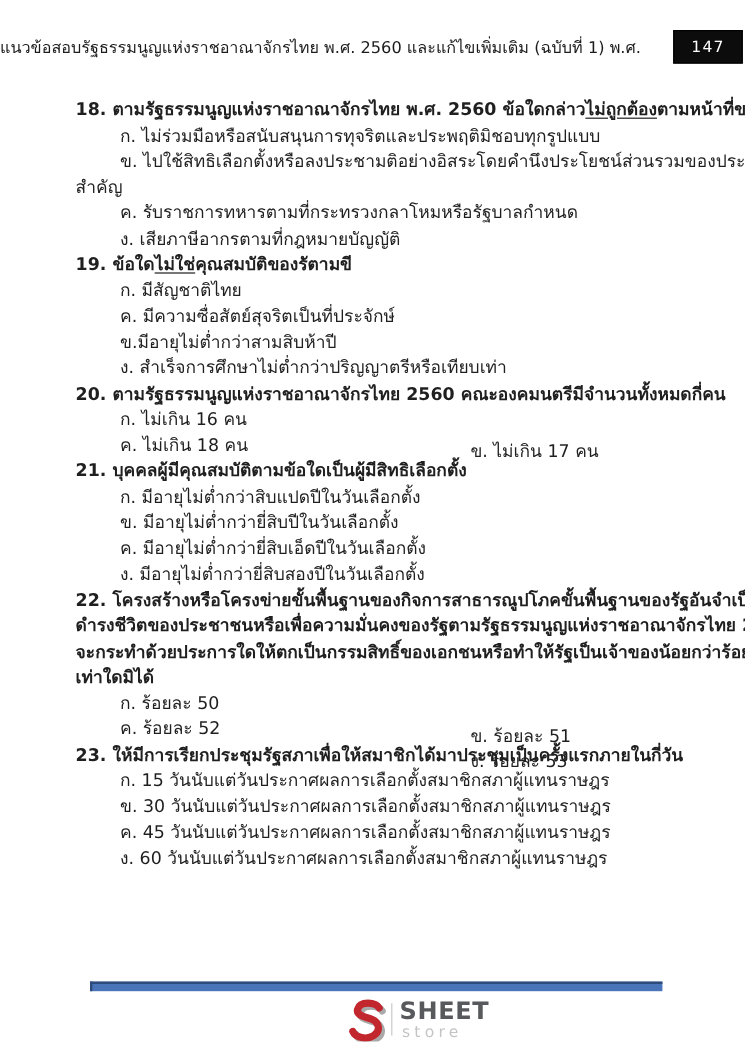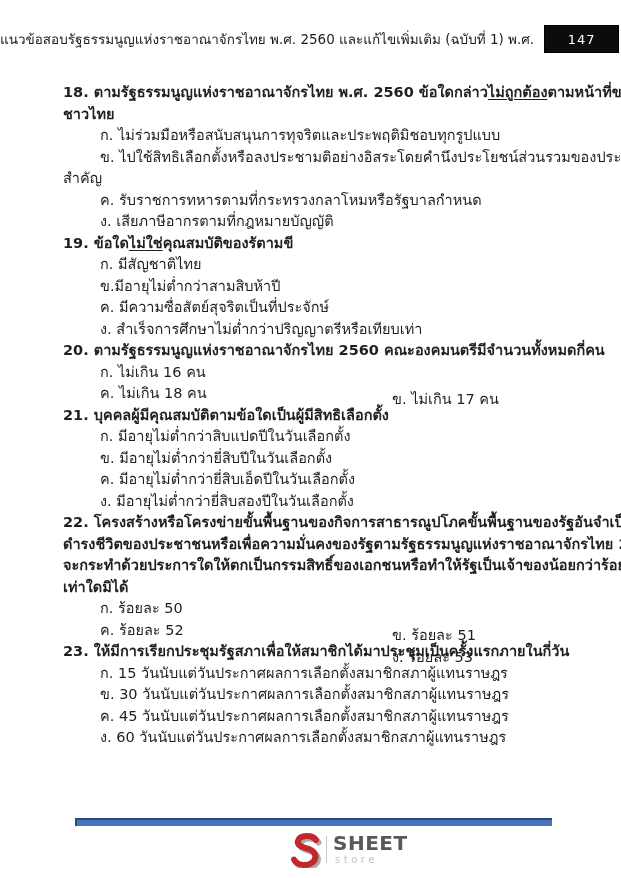--- a/index.html
+++ b/index.html
@@ -2,21 +2,21 @@
 <html lang="th"><head>
 <meta charset="utf-8">
 <style>
   html,body{margin:0;padding:0;background:#ffffff;}
   .page{
     position:relative;width:621px;height:878px;background:#ffffff;overflow:hidden;
     font-family:"DejaVu Sans","Liberation Sans",sans-serif;color:#1f1f1f;
   }
   
   .hdr{position:absolute;top:24px;left:0;width:621px;height:30px;display:flex;align-items:center;}
-  .hdr-title{flex:1;text-align:right;font-size:13.5px;color:#1c1c1c;padding-right:10px;white-space:nowrap;}
+  .hdr-title{flex:1;text-align:right;font-size:13.5px;color:#1c1c1c;padding-right:27px;white-space:nowrap;}
   .pagebox{
     width:93px;height:28px;margin-right:2px;background:#0c0c0c;color:#ffffff;
     display:flex;align-items:center;justify-content:center;font-size:13px;letter-spacing:1px;
     border:1px solid #000;box-sizing:border-box;
   }
   
   .content{position:absolute;top:82px;left:63px;width:500px;font-size:14.5px;}
   .line{height:21.5px;line-height:21.5px;white-space:nowrap;}
   .qt{font-weight:700;}
   .opt{padding-left:37px;}
@@ -27,51 +27,50 @@
   
   .rule{
     position:absolute;left:75px;top:818px;width:477px;height:8px;box-sizing:border-box;
     background:#4a74ba;border-top:2px solid #2d4c7c;border-left:2px solid #2d4c7c;
   }
   .logo{position:absolute;left:287px;top:830px;display:flex;align-items:center;}
   .logo-mark{width:36px;height:38px;position:relative;}
   .logo-div{width:1px;height:27px;background:#c9c9c9;margin:0 6px 0 3px;}
   .logo-texts{display:flex;flex-direction:column;line-height:1;}
   .logo-name{font-size:20px;font-weight:700;color:#58595c;letter-spacing:0.5px;}
-  .logo-sub{font-size:10px;color:#c4c4c4;letter-spacing:3.5px;margin-top:2px;padding-left:2px;}
+  .logo-sub{font-size:13px;color:#c4c4c4;letter-spacing:3.5px;margin-top:2px;padding-left:2px;}
 </style>
 </head>
 <body>
 
 <div class="page">
 
   <div class="hdr">
     <div class="hdr-title">แนวข้อสอบรัฐธรรมนูญแห่งราชอาณาจักรไทย พ.ศ. 2560 และแก้ไขเพิ่มเติม (ฉบับที่ 1) พ.ศ.</div>
     <div class="pagebox">
       <span>147</span>
     </div>
   </div>
 
   <div class="content">
 
     <div>
       <div class="line qt"><span>18. ตามรัฐธรรมนูญแห่งราชอาณาจักรไทย พ.ศ. 2560 ข้อใดกล่าว</span><span class="u">ไม่ถูกต้อง</span><span>ตามหน้าที่ของปวงชน</span></div>
-      <div class="line qt">ชาวไทย</div>
       <div class="line opt">ก. ไม่ร่วมมือหรือสนับสนุนการทุจริตและประพฤติมิชอบทุกรูปแบบ</div>
       <div class="line opt">ข. ไปใช้สิทธิเลือกตั้งหรือลงประชามติอย่างอิสระโดยคำนึงประโยชน์ส่วนรวมของประเทศเป็น</div>
       <div class="line">สำคัญ</div>
       <div class="line opt">ค. รับราชการทหารตามที่กระทรวงกลาโหมหรือรัฐบาลกำหนด</div>
       <div class="line opt">ง. เสียภาษีอากรตามที่กฎหมายบัญญัติ</div>
     </div>
 
     <div>
       <div class="line qt"><span>19. ข้อใด</span><span class="u">ไม่ใช่</span><span>คุณสมบัติของรัตามขี</span></div>
       <div class="line opt">ก. มีสัญชาติไทย</div>
+      <div class="line opt">ค. มีความซื่อสัตย์สุจริตเป็นที่ประจักษ์</div>
       <div class="line opt">ข.มีอายุไม่ต่ำกว่าสามสิบห้าปี</div>
-      <div class="line opt">ค. มีความซื่อสัตย์สุจริตเป็นที่ประจักษ์</div>
       <div class="line opt">ง. สำเร็จการศึกษาไม่ต่ำกว่าปริญญาตรีหรือเทียบเท่า</div>
     </div>
 
     <div>
       <div class="line qt">20. ตามรัฐธรรมนูญแห่งราชอาณาจักรไทย 2560 คณะองคมนตรีมีจำนวนทั้งหมดกี่คน</div>
       <div class="line optrow">
         <span class="col1">ก. ไม่เกิน 16 คน</span>
         <span class="col2">ข. ไม่เกิน 17 คน</span>
       </div>
       <div class="line optrow">

